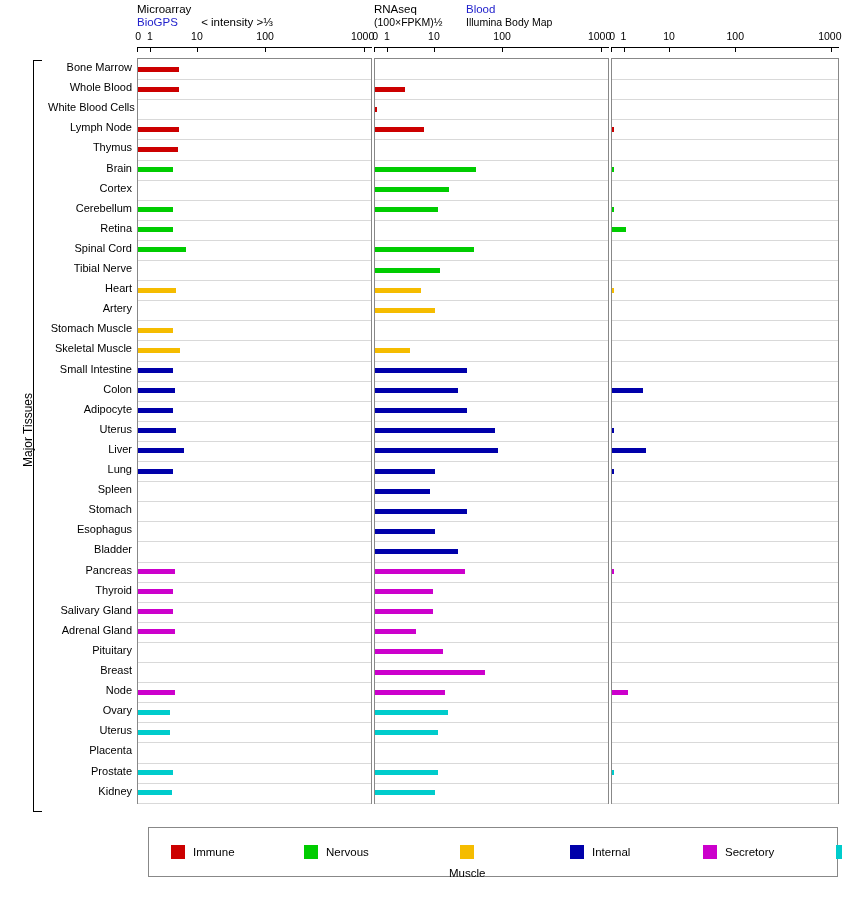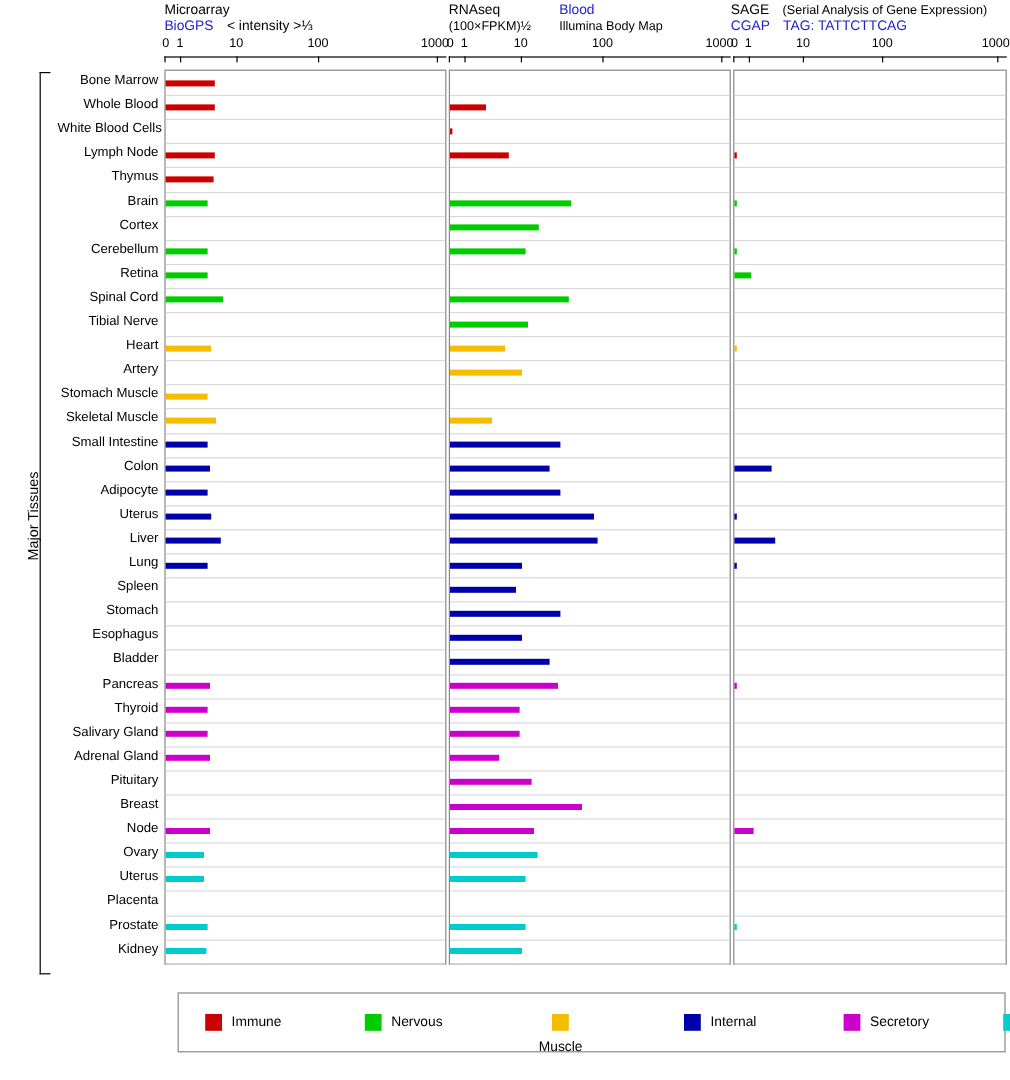--- a/index.html
+++ b/index.html
@@ -42,38 +42,32 @@
   .legend-label{font-size:11.5px;}
 </style>
 </head>
 <body>
 
 <div class="root">
 
   <div class="hdr" style="left:137px;top:3px;">
     <div>Microarray</div>
     <div><span class="blue">BioGPS</span>
-      <span style="margin-left:8px;">&lt; intensity &gt;⅓</span></div>
+      <span style="margin-left:20px;">&lt; intensity &gt;⅓</span></div>
   </div>
 
   <div class="hdr" style="left:374px;top:3px;">
     <div>RNAseq</div>
     <div class="sub">(100×FPKM)½</div>
   </div>
   <div class="hdr" style="left:466px;top:3px;">
     <div class="blue">Blood</div>
     <div class="sub">Illumina Body Map</div>
   </div>
 
-  <div class="hdr" style="left:609px;top:3px;">
-    <div><span>SAGE</span>
-      <span class="sub" style="margin-left:8px;">(Serial Analysis of Gene Expression)</span></div>
-    <div><span class="blue">CGAP</span>
-      <span class="blue" style="margin-left:8px;">TAG: TATTCTTCAG</span></div>
-  </div>
 
   <div id="axes">
       <div class="axisline" style="left: 137px; top: 47px; width: 235px;"></div>
       <div class="axis" style="left: 137px; top: 30px; width: 235px;">
         <span class="tick" style="left: 0px; transform: translateX(-30%);">0</span>
         <div style="position: absolute; width: 1px; height: 5px; background: rgb(0, 0, 0); top: 17px; left: 0px;"></div>
         <span class="tick" style="left: 12.925px;">1</span>
         <div style="position: absolute; width: 1px; height: 5px; background: rgb(0, 0, 0); top: 17px; left: 12.925px;"></div>
         <span class="tick" style="left: 59.925px;">10</span>
         <div style="position: absolute; width: 1px; height: 5px; background: rgb(0, 0, 0); top: 17px; left: 59.925px;"></div>

